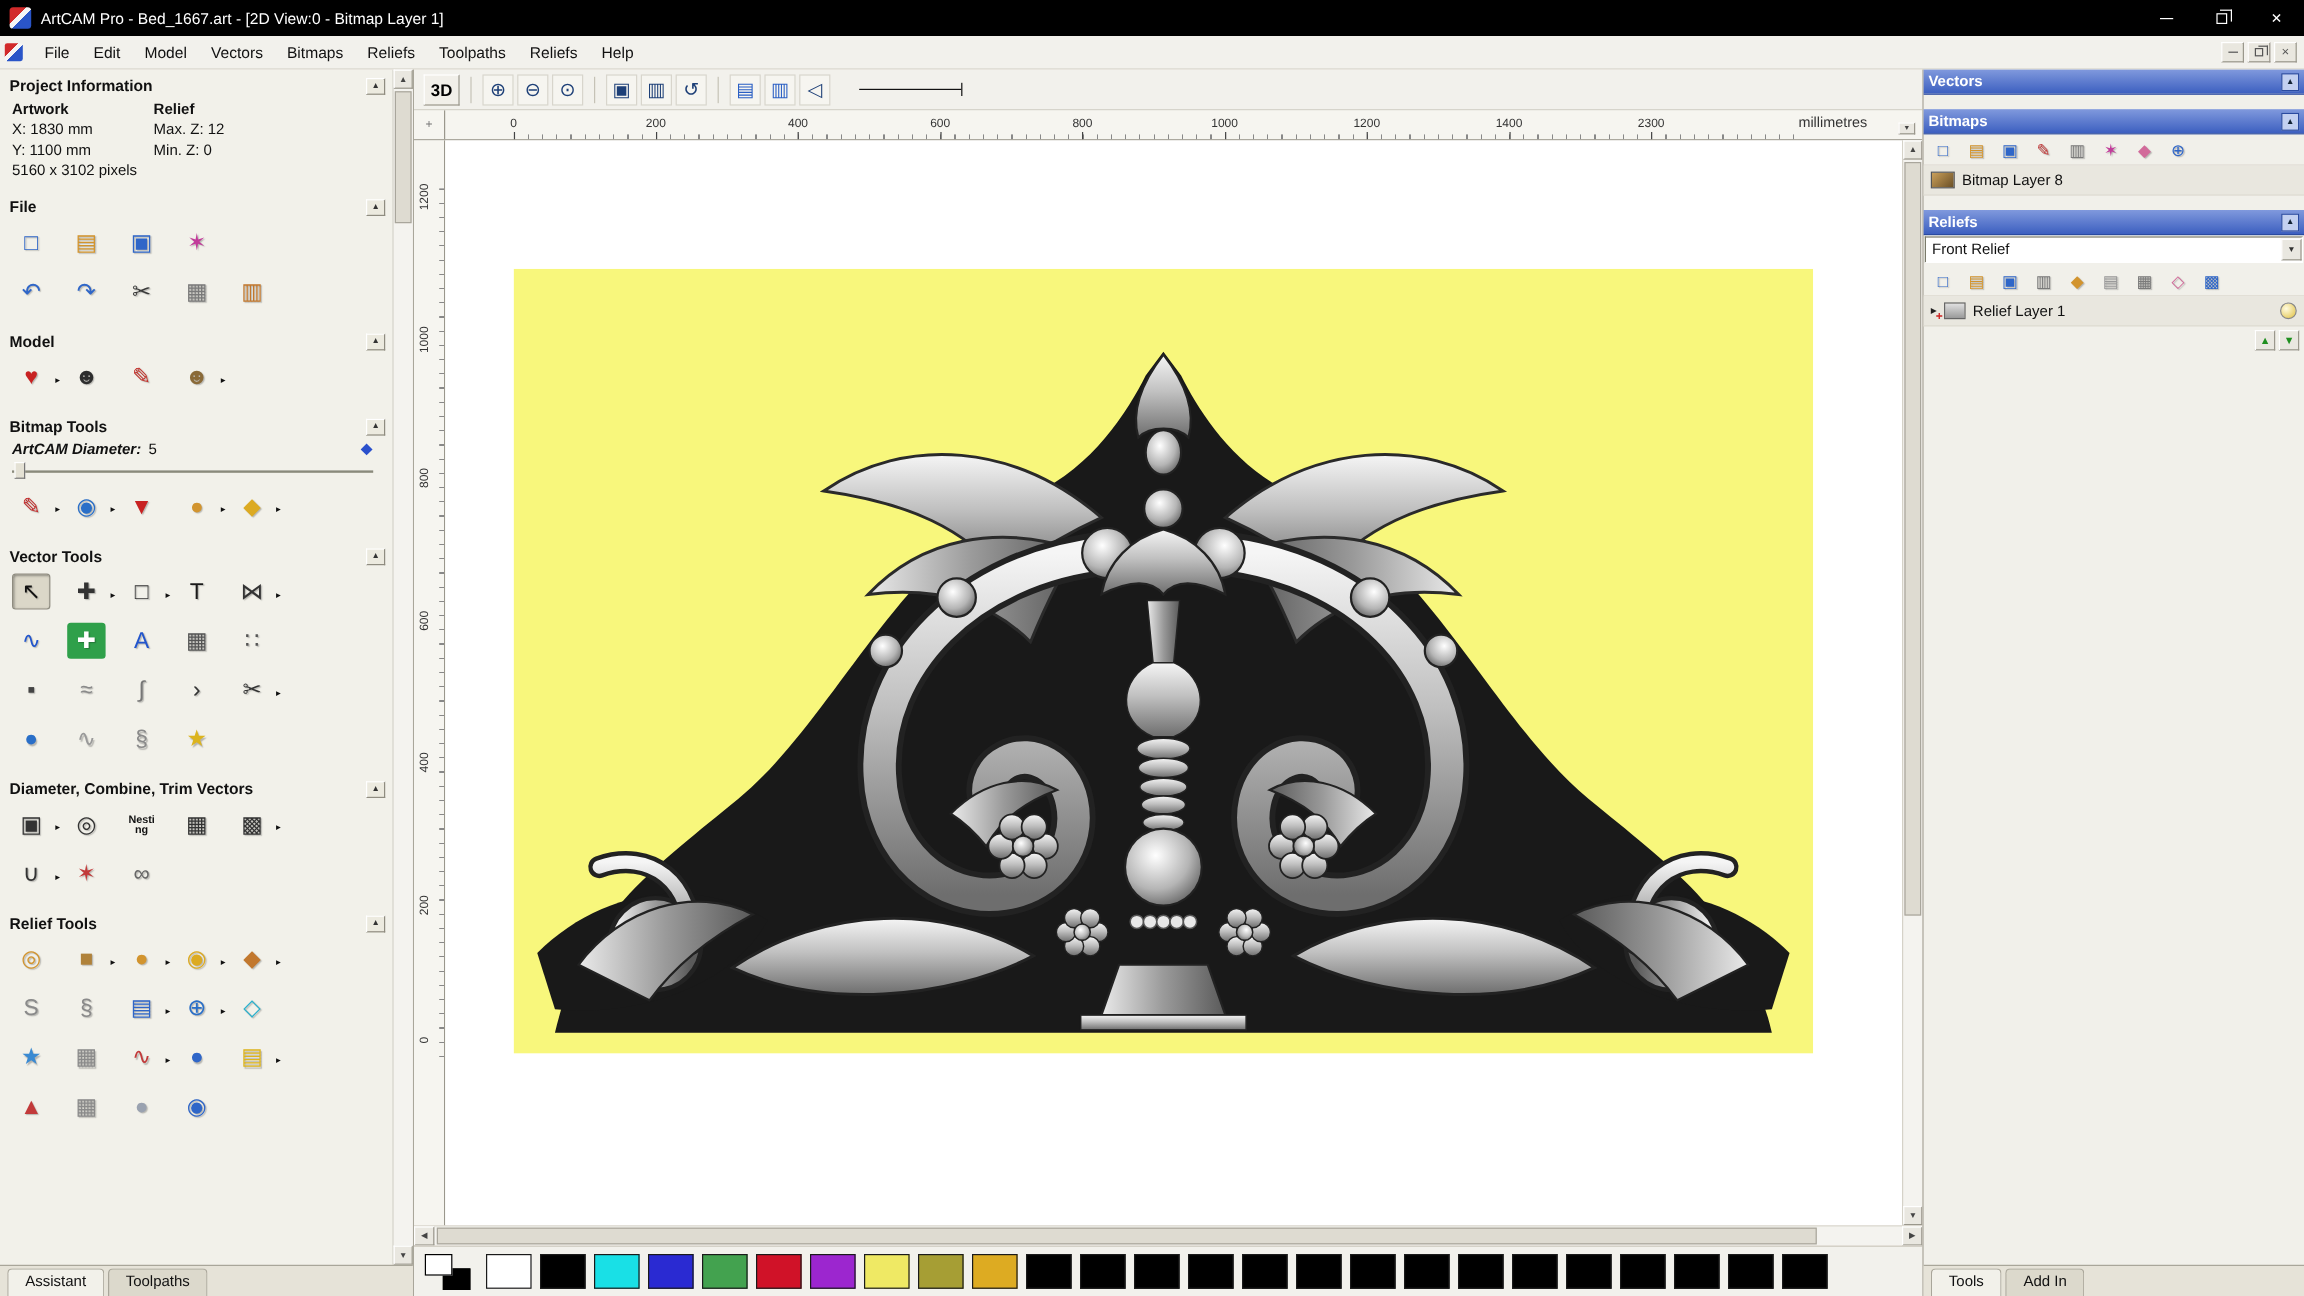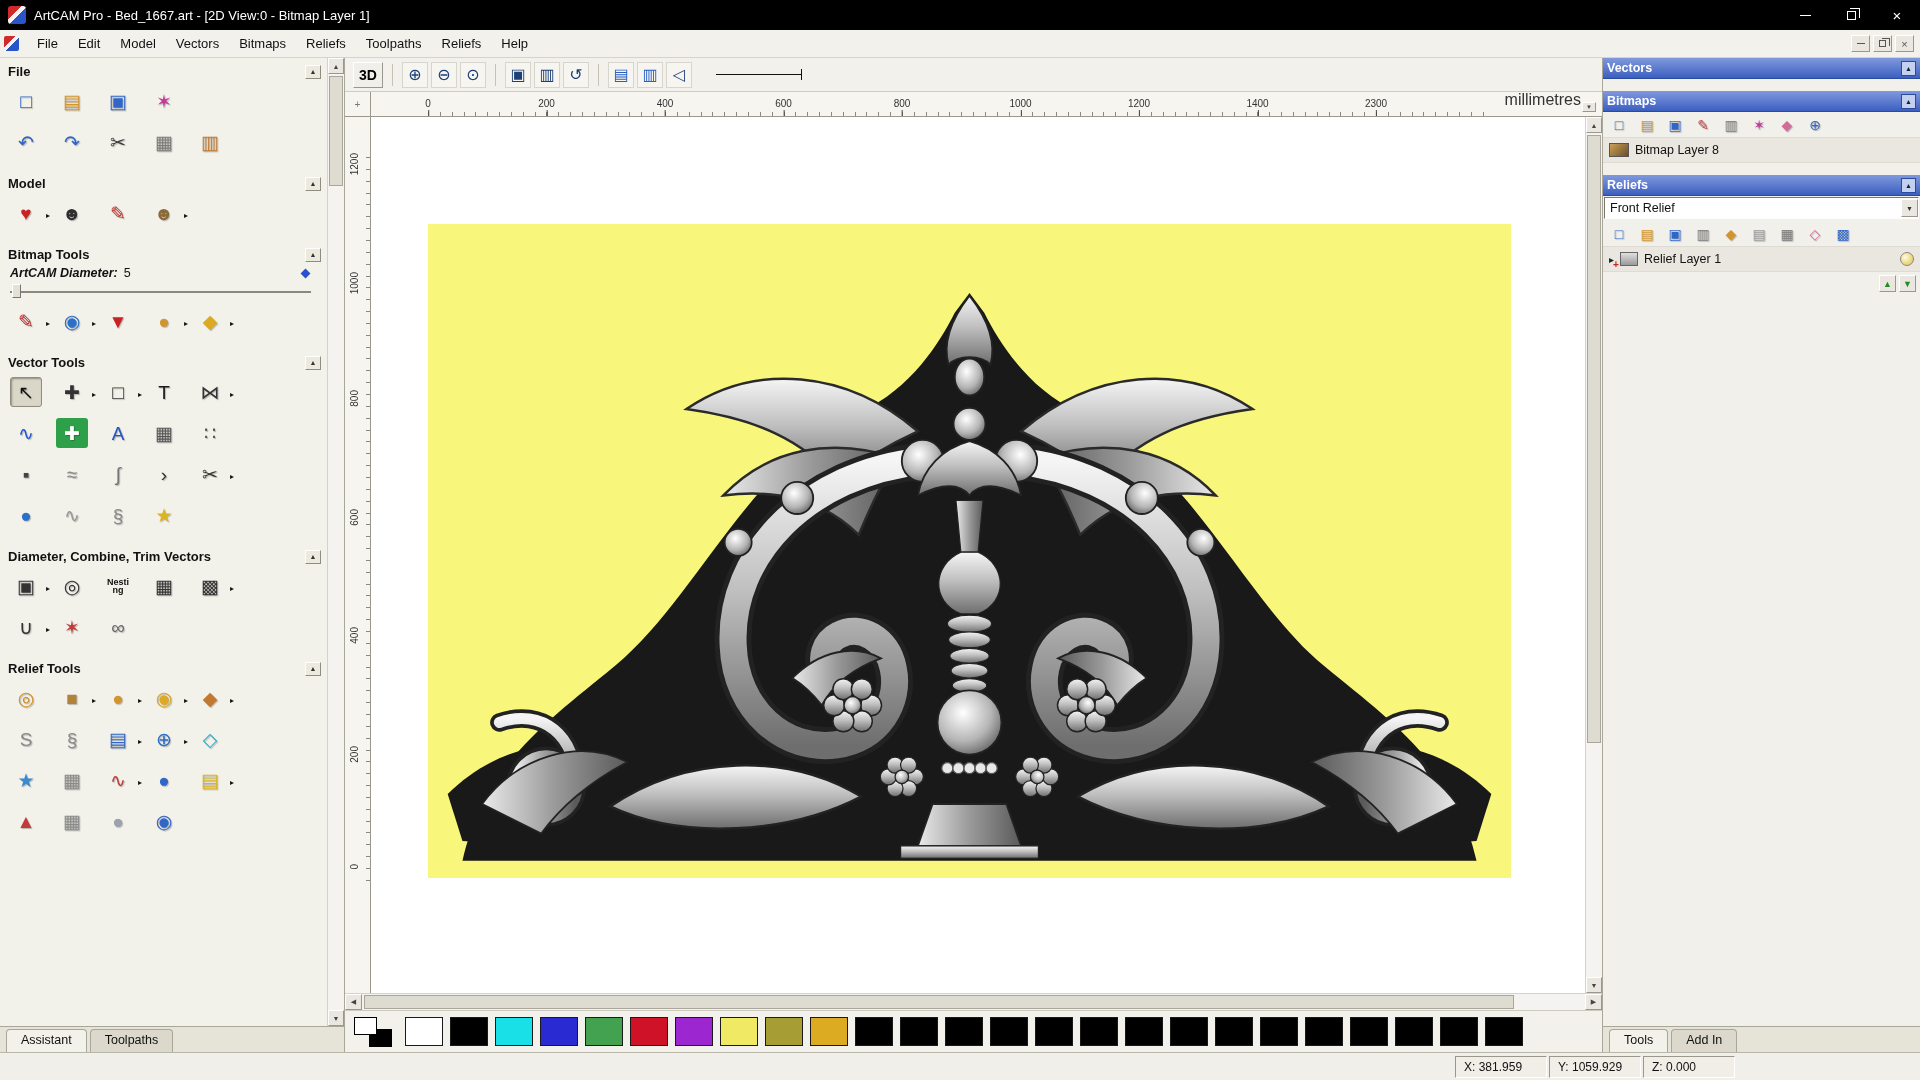--- a/index.html
+++ b/index.html
@@ -86,21 +86,21 @@
   .line-ctrl .line { width:85px; height:1px; background:#111; }
   .line-ctrl .nib { width:1px; height:11px; background:#111; }
 
   .ruler-row { height:25px; flex:none; display:flex; background:#f6f5f0; border-bottom:1px solid #9a978c; }
   .corner { width:26px; flex:none; border-right:1px solid #9a978c; display:flex; align-items:center; justify-content:center; font-size:10px; color:#777; }
   .hruler { flex:1; position:relative; }
   .hruler::before { content:''; position:absolute; left:57px; width:1067px; bottom:0; height:4px;
         background:repeating-linear-gradient(90deg,#888 0 1px,transparent 1px 11.85px); }
   .hruler .tick { position:absolute; bottom:7px; transform:translateX(-50%); font-size:10px; color:#333; }
   .hruler .tick::after { content:''; position:absolute; bottom:-7px; left:50%; width:1px; height:6px; background:#444; }
-  .unit { position:absolute; right:21px; bottom:7px; font-size:16px; color:#333;padding-left:24px; }
+  .unit { position:absolute; right:46px; bottom:7px; font-size:12px; color:#333;padding-left:24px; }
   .unit-spin { position:absolute; right:6px; bottom:4px; font-size:6px; padding:1px 3px; color:#444;
                background:#e9e7e0; border:1px solid; border-color:#fff #9a978c #9a978c #fff; }
 
   .canvas-row { flex:1; display:flex; min-height:0; }
   .vruler { width:26px; flex:none; background:#f6f5f0; border-right:1px solid #9a978c; position:relative; }
   .vruler::before { content:''; position:absolute; right:0; width:4px; top:40px; height:730px;
         background:repeating-linear-gradient(180deg,#888 0 1px,transparent 1px 11.85px); }
   .vruler .tick { position:absolute; left:4px; writing-mode:vertical-rl; transform:rotate(180deg); font-size:10px; color:#333; }
   .canvas { flex:1; background:#fff; position:relative; overflow:hidden; }
   .artwork { position:absolute; left:57px; top:107px; width:1083px; height:654px; }
@@ -189,20 +189,35 @@
       <span class="mdib">×</span>
     </div>
   </div>
 
   <div class="main">
 
     <div class="left-panel">
       <div class="left-body">
         <div class="left-content">
 
+          <div class="section">
+            <div class="sec-h">
+              <span class="t">Project Information</span>
+              <span class="col-btn">▲</span>
+            </div>
+            <div class="pi-grid">
+              <span class="b">Artwork</span>
+              <span class="b">Relief</span>
+              <span>X: 1830 mm</span>
+              <span>Max. Z: 12</span>
+              <span>Y: 1100 mm</span>
+              <span>Min. Z: 0</span>
+              <span>5160 x 3102 pixels</span>
+            </div>
+          </div>
 
           <div class="section">
             <div class="sec-h">
               <span class="t">File</span>
               <span class="col-btn">▲</span>
             </div>
             <div class="tools">
               <span class="tool">
                   <span class="g" style="color: rgb(47, 102, 200);">□</span>
                 </span>
@@ -815,18 +830,13 @@
 
       <div class="rp-fill"></div>
 
       <div class="panel-tabs">
         <span class="tab active">Tools</span>
           <span class="tab">Add In</span>
       </div>
     </div>
   </div>
 
-  <div class="statusbar">
-    <span class="cell">X: 381.959</span>
-    <span class="cell">Y: 1059.929</span>
-    <span class="cell">Z: 0.000</span>
-  </div>
 </div>
 
 </body></html>

